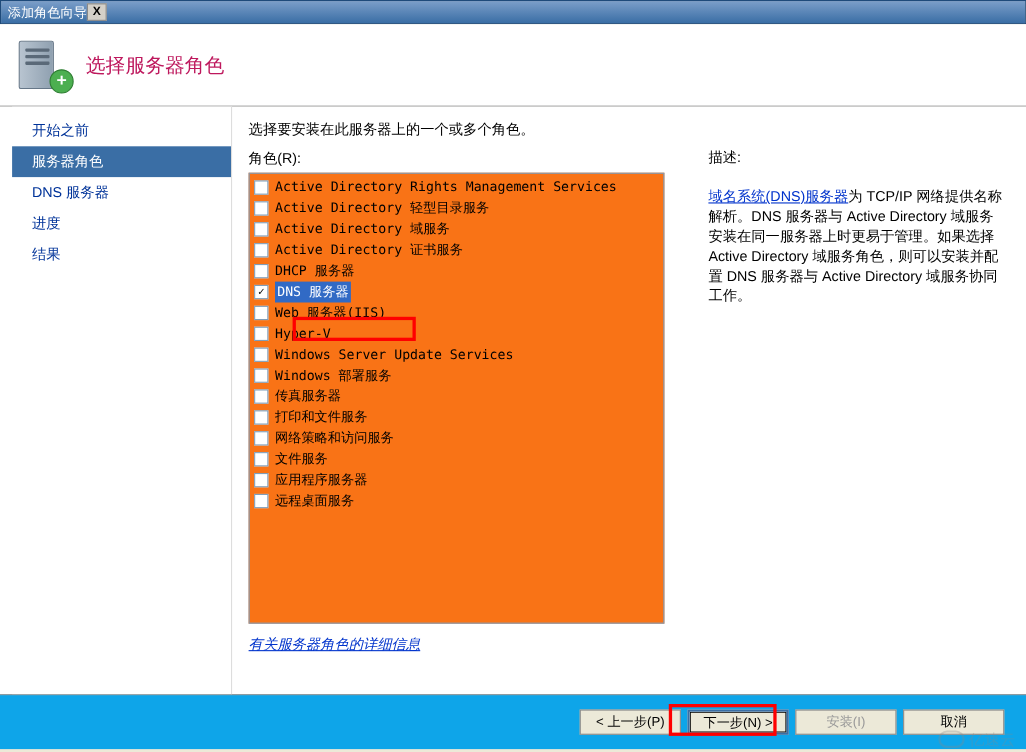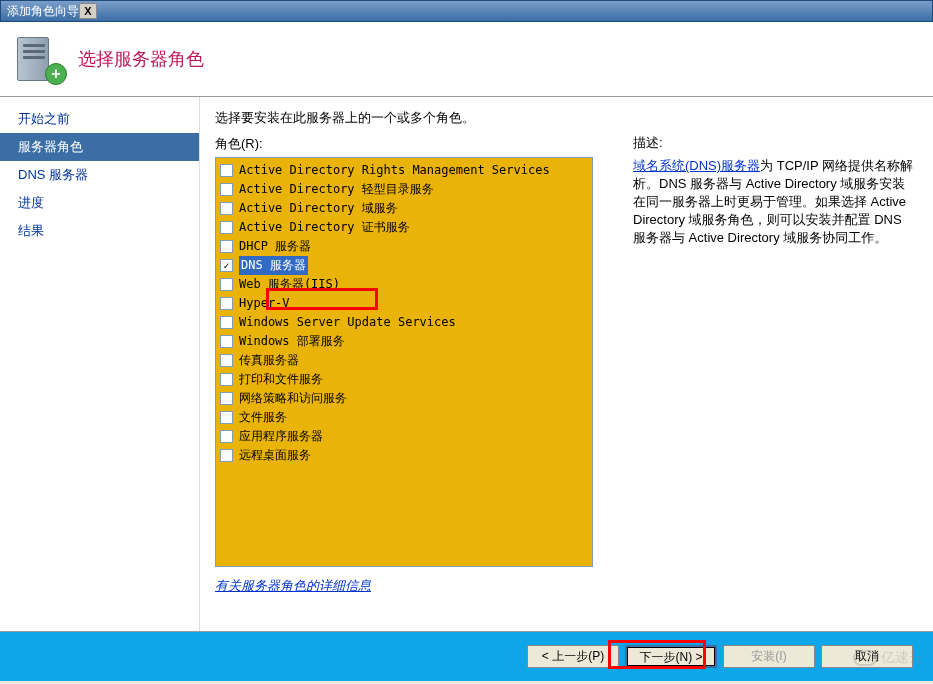--- a/index.html
+++ b/index.html
@@ -72,20 +72,21 @@
       color:#fff; font-weight:bold; font-size:16px;
     }
     .header-title {
       font-size: 18px;
       color: #be185d;
     }
     .content-area {
       display: flex;
       height: 534px;
       background: #fff;
+      padding-left: 11px;
     }
     .sidebar {
       width: 200px;
       background: #fff;
       padding-top: 8px;
       border-right: 1px solid #ddd;
     }
     .sidebar-item {
       padding: 5px 18px;
       color: #003399;
@@ -107,21 +108,21 @@
     .intro-text { margin-bottom: 8px; font-size: 13px; }
     .roles-label { margin-bottom: 4px; font-size: 13px; }
     .roles-listbox {
       border: 1px solid #7f9db9;
       width: 378px;
       height: 410px;
       overflow: auto;
       padding: 3px 4px;
       font-family: "SimSun", monospace;
       font-size: 12px;
-      background: #eab308;
+      background: #f97316;
     }
     .role-row {
       display: flex;
       align-items: center;
       padding: 0px 0;
       line-height: 19px;
     }
     .role-checkbox {
       width: 13px; height: 13px;
       border: 1px solid #7f9db9;
@@ -151,21 +152,21 @@
       display: inline-block;
       cursor: pointer;
       font-size: 13px;
       font-style: italic;
     }
     .description-section {
       flex: 1;
       padding-left: 18px;
       padding-top: 25px;
     }
-    .desc-label { margin-bottom: 5px; font-size: 13px; }
+    .desc-label { margin-bottom: 18px; font-size: 13px; }
     .desc-text { font-size: 13px; line-height: 18px; }
     .desc-link {
       color: #0033cc;
       text-decoration: underline;
       cursor: pointer;
     }
     .button-bar {
       height: 50px;
       background: #0ea5e9;
       border-top: 1px solid #999;
@@ -185,25 +186,25 @@
       cursor: pointer;
       font-family: inherit;
     }
     .btn.default {
       border: 2px solid #3a6ea5;
       box-shadow: 0 0 0 1px #000 inset;
     }
     .btn:disabled { color: #999; cursor: default; }
     .watermark {
       position: absolute;
-      right: 10px; bottom: 17px;
+      right: 10px; bottom: 2px;
       opacity: 0.3;
       font-size: 14px;
       color: #888;
-      display:flex; align-items:center; gap:4px;
+      display:flex; gap:4px;
     }
     .watermark-cloud {
       width:24px; height:16px;
       border:2px solid #888;
       border-radius: 10px;
     }
   </style>
 </head>
 <body>
 

